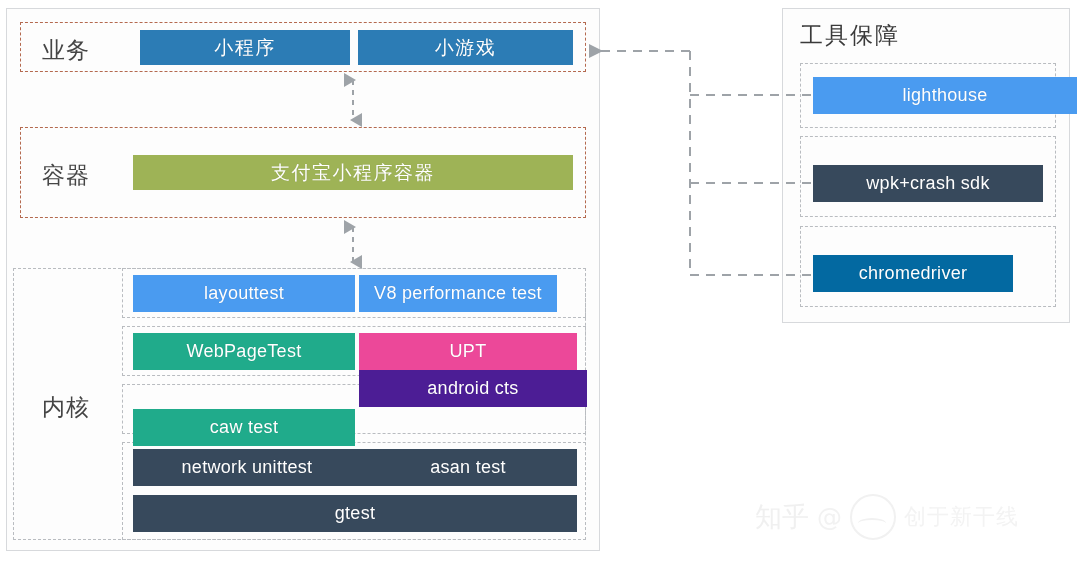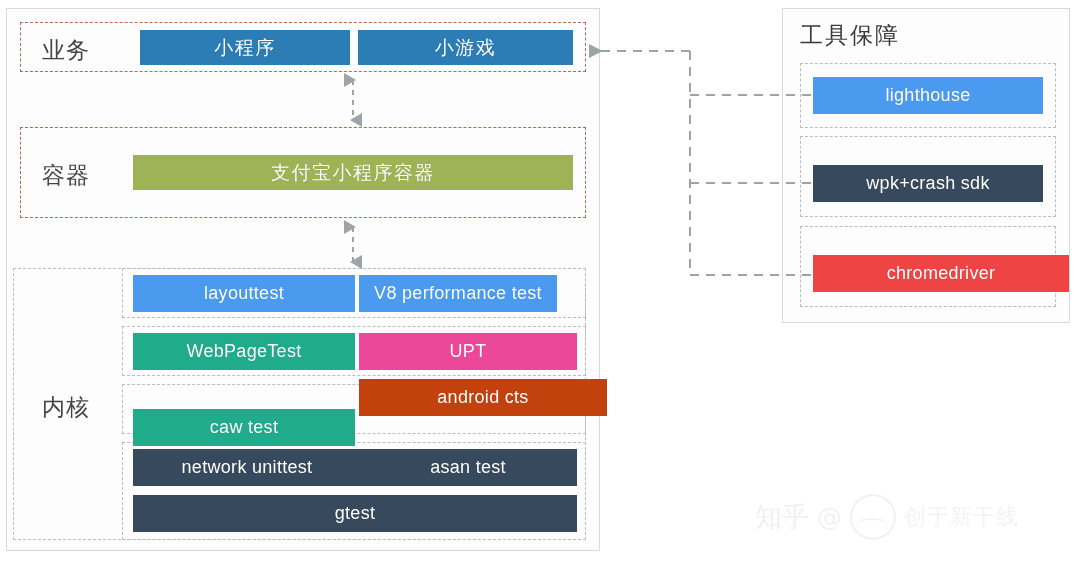--- a/index.html
+++ b/index.html
@@ -140,38 +140,38 @@
 <div class="layer layer-gray" style="left:122px; top:384px; width:464px; height:50px;"></div>
 <div class="layer layer-gray" style="left:122px; top:442px; width:464px; height:98px;"></div>
 
 <div class="node" style="left:133px; top:275px; width:222px; height:37px; background:#4a9bf0;">layouttest</div>
 <div class="node" style="left:359px; top:275px; width:198px; height:37px; background:#4a9bf0;">V8 performance test</div>
 
 <div class="node" style="left:133px; top:333px; width:222px; height:37px; background:#20ab8b;">WebPageTest</div>
 <div class="node" style="left:359px; top:333px; width:218px; height:37px; background:#ec4899;">UPT</div>
 
 <div class="node" style="left:133px; top:409px; width:222px; height:37px; background:#20ab8b;">caw test</div>
-<div class="node" style="left:359px; top:379px; width:248px; height:37px; background:#c2410c;">android cts</div>
+<div class="node" style="left:359px; top:370px; width:228px; height:37px; background:#4c1d95;">android cts</div>
 
 <div class="node" style="left:133px; top:449px; width:228px; height:37px; background:#37495c;">network unittest</div>
 <div class="node" style="left:359px; top:449px; width:218px; height:37px; background:#37495c;">asan test</div>
 
 <div class="node" style="left:133px; top:495px; width:444px; height:37px; background:#37495c;">gtest</div>
 
 <div class="panel" id="right-panel"></div>
 <div id="tools-title">工具保障</div>
 
 <div class="layer layer-gray" style="left:800px; top:63px; width:256px; height:65px;"></div>
-<div class="node" style="left:813px; top:77px; width:230px; height:37px; background:#4a9bf0;">lighthouse</div>
+<div class="node" style="left:813px; top:77px; width:264px; height:37px; background:#4a9bf0;">lighthouse</div>
 
 <div class="layer layer-gray" style="left:800px; top:136px; width:256px; height:81px;"></div>
 <div class="node" style="left:813px; top:165px; width:230px; height:37px; background:#37495c;">wpk+crash sdk</div>
 
 <div class="layer layer-gray" style="left:800px; top:226px; width:256px; height:81px;"></div>
-<div class="node" style="left:813px; top:255px; width:256px; height:37px; background:#ef4444;">chromedriver</div>
+<div class="node" style="left:813px; top:255px; width:200px; height:37px; background:#0369a1;">chromedriver</div>
 
 <svg id="connectors" viewBox="0 0 1080 562" xmlns="http://www.w3.org/2000/svg">
   <defs>
     <marker id="arrow-up" markerWidth="8" markerHeight="8" refX="4" refY="1.5" orient="auto" markerUnits="strokeWidth">
       <path d="M4,0 L7.5,6 L0.5,6 Z" fill="#9ea3a8"></path>
     </marker>
     <marker id="arrow-down" markerWidth="8" markerHeight="8" refX="4" refY="4.5" orient="auto" markerUnits="strokeWidth">
       <path d="M4,6 L0.5,0 L7.5,0 Z" fill="#9ea3a8"></path>
     </marker>
     <marker id="arrow-left" markerWidth="9" markerHeight="9" refX="1.5" refY="4" orient="auto" markerUnits="strokeWidth">

